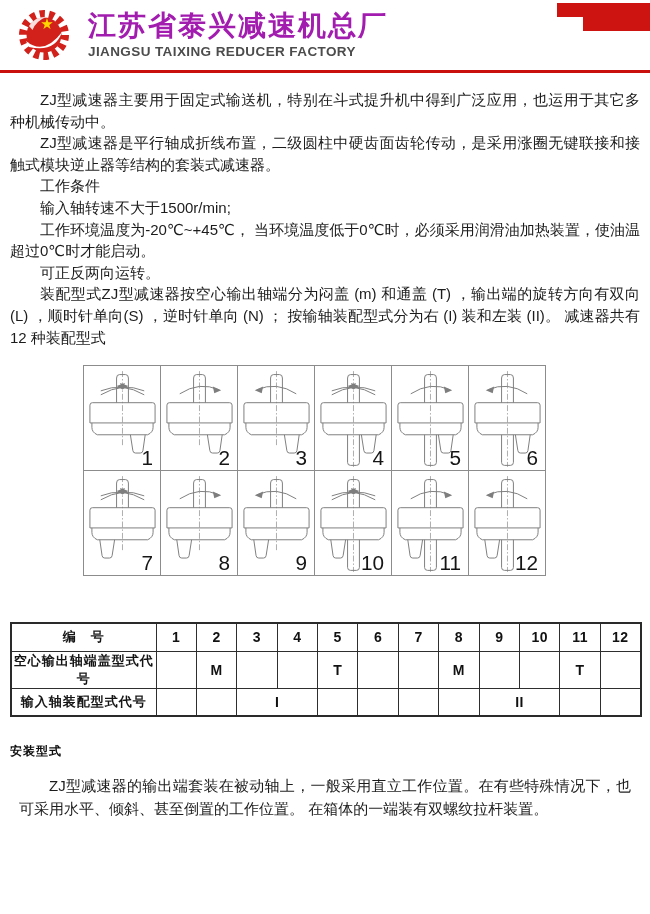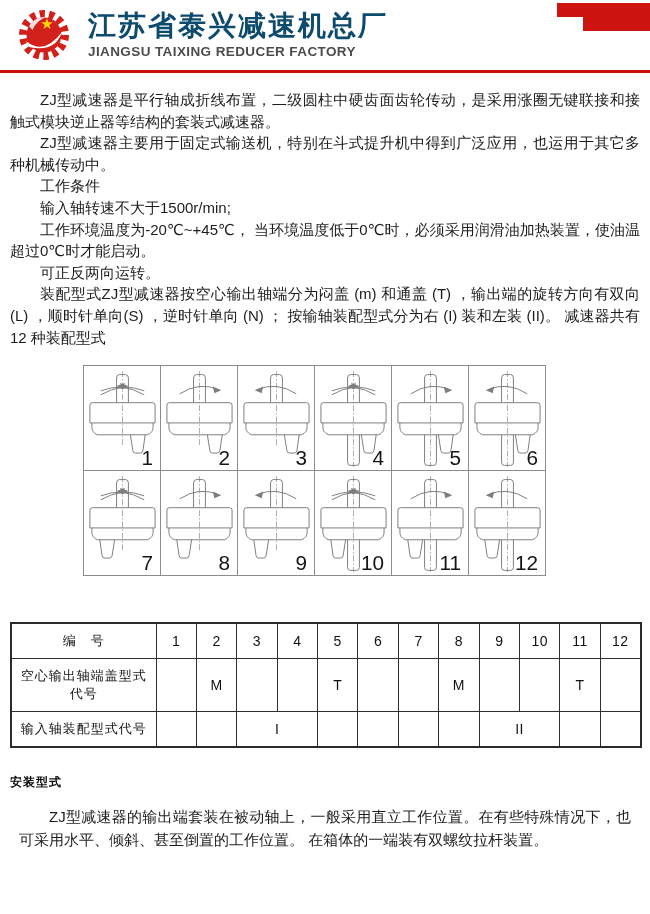--- a/index.html
+++ b/index.html
@@ -6,21 +6,21 @@
   html,body { margin:0; padding:0; }
   body {
     width:650px; height:914px; position:relative; overflow:hidden;
     background:#ffffff;
     font-family:"Liberation Sans","DejaVu Sans",sans-serif;
   }
   
   .header { position:relative; height:73px; }
   .logo { position:absolute; left:14px; top:5px; width:60px; height:60px; }
   .titles { position:absolute; left:88px; top:9px; }
-  .title-cn { font-size:28px; font-weight:700; color:#0c4a6e; letter-spacing:2px; line-height:33px; white-space:nowrap; }
+  .title-cn { font-size:28px; font-weight:700; color:#a21caf; letter-spacing:2px; line-height:33px; white-space:nowrap; }
   .title-en { font-size:13.5px; font-weight:700; color:#4c4c4c; letter-spacing:0.4px; margin-top:2px; white-space:nowrap; }
   .red-line { position:absolute; left:0; top:70px; width:650px; height:3px; background:#c9100d; }
   .corner-block { position:absolute; background:#cd1410; }
   .corner-block.b1 { right:0; top:3px; width:93px; height:14px; }
   .corner-block.b2 { right:0; top:17px; width:67px; height:14px; }
   
   .body-text { margin:16px 10px 0; font-size:15px; line-height:21.6px; color:#1c1c1c; text-align:justify; }
   .body-text p { margin:0; text-indent:2em; }
   
   .diagram-grid {
@@ -31,23 +31,23 @@
   }
   .diagram-cell { border-right:1px solid #8c8c8c; border-bottom:1px solid #8c8c8c; width:77px; height:105px; }
   .diagram-cell svg { display:block; width:100%; height:100%; }
   
   .spec-table {
     margin:46px 10px 0; width:630px;
     border-collapse:collapse; table-layout:fixed;
     border:2px solid #2a2a2a;
   }
   .spec-table td {
-    border:1px solid #2e2e2e; height:28px; padding:8px;
+    border:1px solid #2e2e2e; height:28px; padding:0;
     text-align:center; vertical-align:middle;
-    font-size:14px; color:#111; letter-spacing:0.5px;
+    font-size:14px; color:#111; letter-spacing:0.5px;font-weight:bold;
   }
   .spec-table td.label { font-size:13px; letter-spacing:1px; color:#141414; }
   .c-label { width:145px; }
   .c-num { width:40.4px; }
   
   .install-heading { margin:26px 10px 0; font-size:12px; font-weight:700; color:#0d0d0d; letter-spacing:1px; }
   .install-para { margin:15px 19px 0; font-size:15px; line-height:22.5px; color:#1c1c1c; text-align:justify; text-indent:2em; }
 </style>
 </head>
 <body>
@@ -63,22 +63,22 @@
   <div class="titles">
     <div class="title-cn">江苏省泰兴减速机总厂</div>
     <div class="title-en">JIANGSU TAIXING REDUCER FACTORY</div>
   </div>
   <div class="corner-block b1"></div>
   <div class="corner-block b2"></div>
   <div class="red-line"></div>
 </div>
 
 <div class="body-text">
+  <p>ZJ型减速器主要用于固定式输送机，特别在斗式提升机中得到广泛应用，也运用于其它多种机械传动中。</p>
   <p>ZJ型减速器是平行轴成折线布置，二级圆柱中硬齿面齿轮传动，是采用涨圈无键联接和接触式模块逆止器等结构的套装式减速器。</p>
-  <p>ZJ型减速器主要用于固定式输送机，特别在斗式提升机中得到广泛应用，也运用于其它多种机械传动中。</p>
   <p>工作条件</p>
   <p>输入轴转速不大于1500r/min;</p>
   <p>工作环境温度为-20℃~+45℃， 当环境温度低于0℃时，必须采用润滑油加热装置，使油温超过0℃时才能启动。</p>
   <p>可正反两向运转。</p>
   <p>装配型式ZJ型减速器按空心输出轴端分为闷盖 (m) 和通盖 (T) ，输出端的旋转方向有双向 (L) ，顺时针单向(S) ，逆时针单向 (N) ； 按输轴装配型式分为右 (I) 装和左装 (II)。 减速器共有 12 种装配型式</p>
 </div>
 
 <div class="diagram-grid">
     <div class="diagram-cell">
       <svg viewBox="0 0 77 105">

